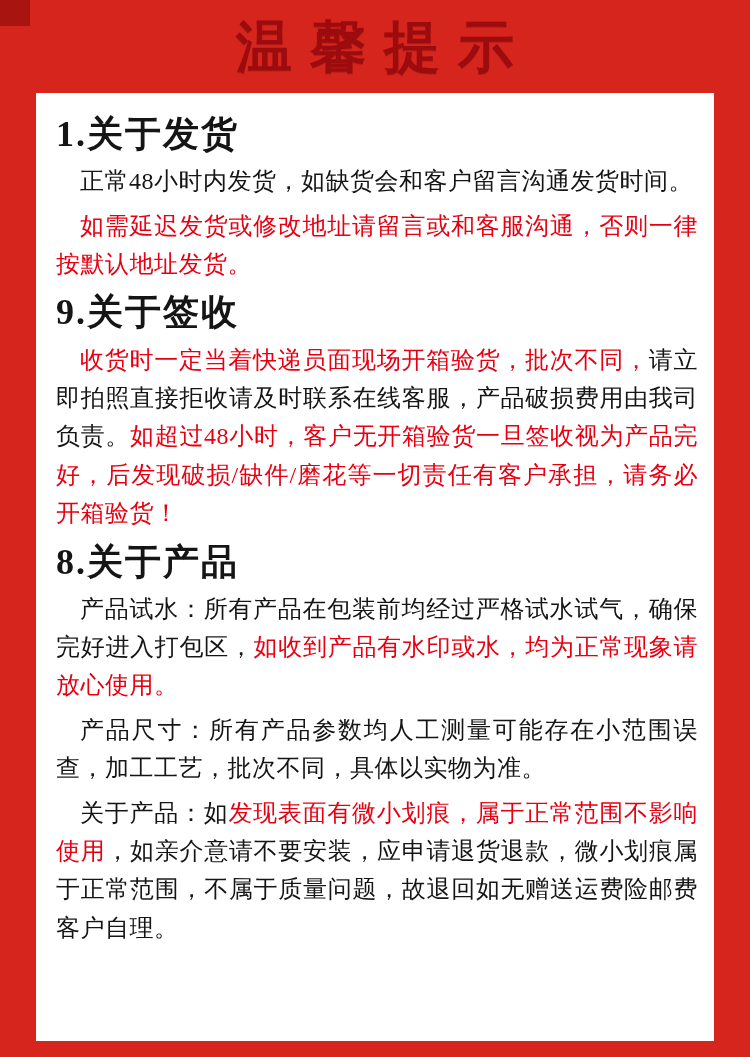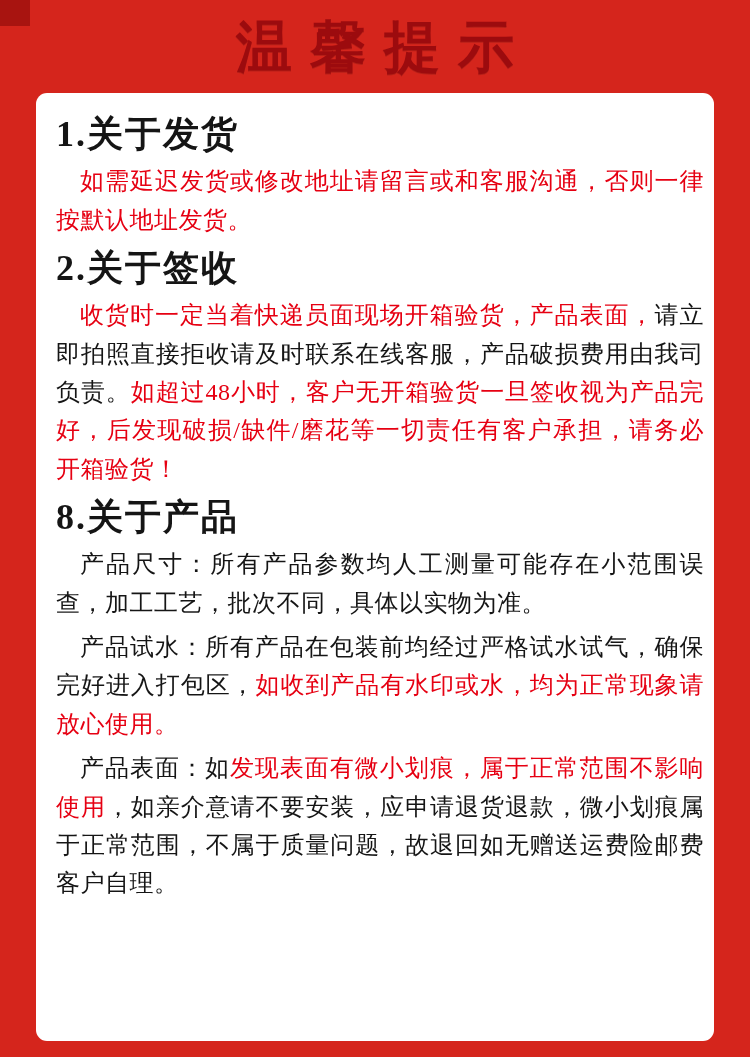--- a/index.html
+++ b/index.html
@@ -34,23 +34,22 @@
     text-shadow: 0 1px 0 rgba(0,0,0,0.15);
     white-space: nowrap;
   }
   .panel {
     position: absolute;
     top: 93px;
     left: 36px;
     right: 36px;
     bottom: 16px;
     background: var(--panel-white, #ffffff);
-    padding: 12px 10px 4px 20px;
+    padding: 12px 16px 4px 20px;
     overflow: hidden;
-    border-radius: 11px;
   }
   .panel h2 {
     font-size: 36px;
     line-height: 1.2;
     color: var(--text-black, #151515);
     font-weight: 700;
     margin: 8px 0 6px 0;
     letter-spacing: 2px;
   }
   .panel p {
@@ -71,33 +70,36 @@
 <div class="corner-accent"></div>
 
 <div class="header">
   <div class="page-title">温馨提示</div>
 </div>
 
 <div class="panel">
 
   <h2>1.关于发货</h2>
   <p>
+    <span data-color="black">正常48小时内发货，如缺货会和客户留言沟通发货时间。</span>
+  </p>
+  <p>
     <span data-color="red">如需延迟发货或修改地址请留言或和客服沟通，否则一律按默认地址发货。</span>
   </p>
 
-  <h2>2.关于签收</h2>
+  <h2>9.关于签收</h2>
   <p>
-    <span data-color="red">收货时一定当着快递员面现场开箱验货，产品表面，</span><span data-color="black">请立即拍照直接拒收请及时联系在线客服，产品破损费用由我司负责。</span><span data-color="red">如超过48小时，客户无开箱验货一旦签收视为产品完好，后发现破损/缺件/磨花等一切责任有客户承担，请务必开箱验货！</span>
+    <span data-color="red">收货时一定当着快递员面现场开箱验货，批次不同，</span><span data-color="black">请立即拍照直接拒收请及时联系在线客服，产品破损费用由我司负责。</span><span data-color="red">如超过48小时，客户无开箱验货一旦签收视为产品完好，后发现破损/缺件/磨花等一切责任有客户承担，请务必开箱验货！</span>
   </p>
 
   <h2>8.关于产品</h2>
   <p>
+    <span data-color="black">产品试水：所有产品在包装前均经过严格试水试气，确保完好进入打包区，</span><span data-color="red">如收到产品有水印或水，均为正常现象请放心使用。</span>
+  </p>
+  <p>
     <span data-color="black">产品尺寸：所有产品参数均人工测量可能存在小范围误查，加工工艺，批次不同，具体以实物为准。</span>
   </p>
   <p>
-    <span data-color="black">产品试水：所有产品在包装前均经过严格试水试气，确保完好进入打包区，</span><span data-color="red">如收到产品有水印或水，均为正常现象请放心使用。</span>
-  </p>
-  <p>
-    <span data-color="black">产品表面：如</span><span data-color="red">发现表面有微小划痕，属于正常范围不影响使用</span><span data-color="black">，如亲介意请不要安装，应申请退货退款，微小划痕属于正常范围，不属于质量问题，故退回如无赠送运费险邮费客户自理。</span>
+    <span data-color="black">关于产品：如</span><span data-color="red">发现表面有微小划痕，属于正常范围不影响使用</span><span data-color="black">，如亲介意请不要安装，应申请退货退款，微小划痕属于正常范围，不属于质量问题，故退回如无赠送运费险邮费客户自理。</span>
   </p>
 
 
 </div>
 
 </body></html>

